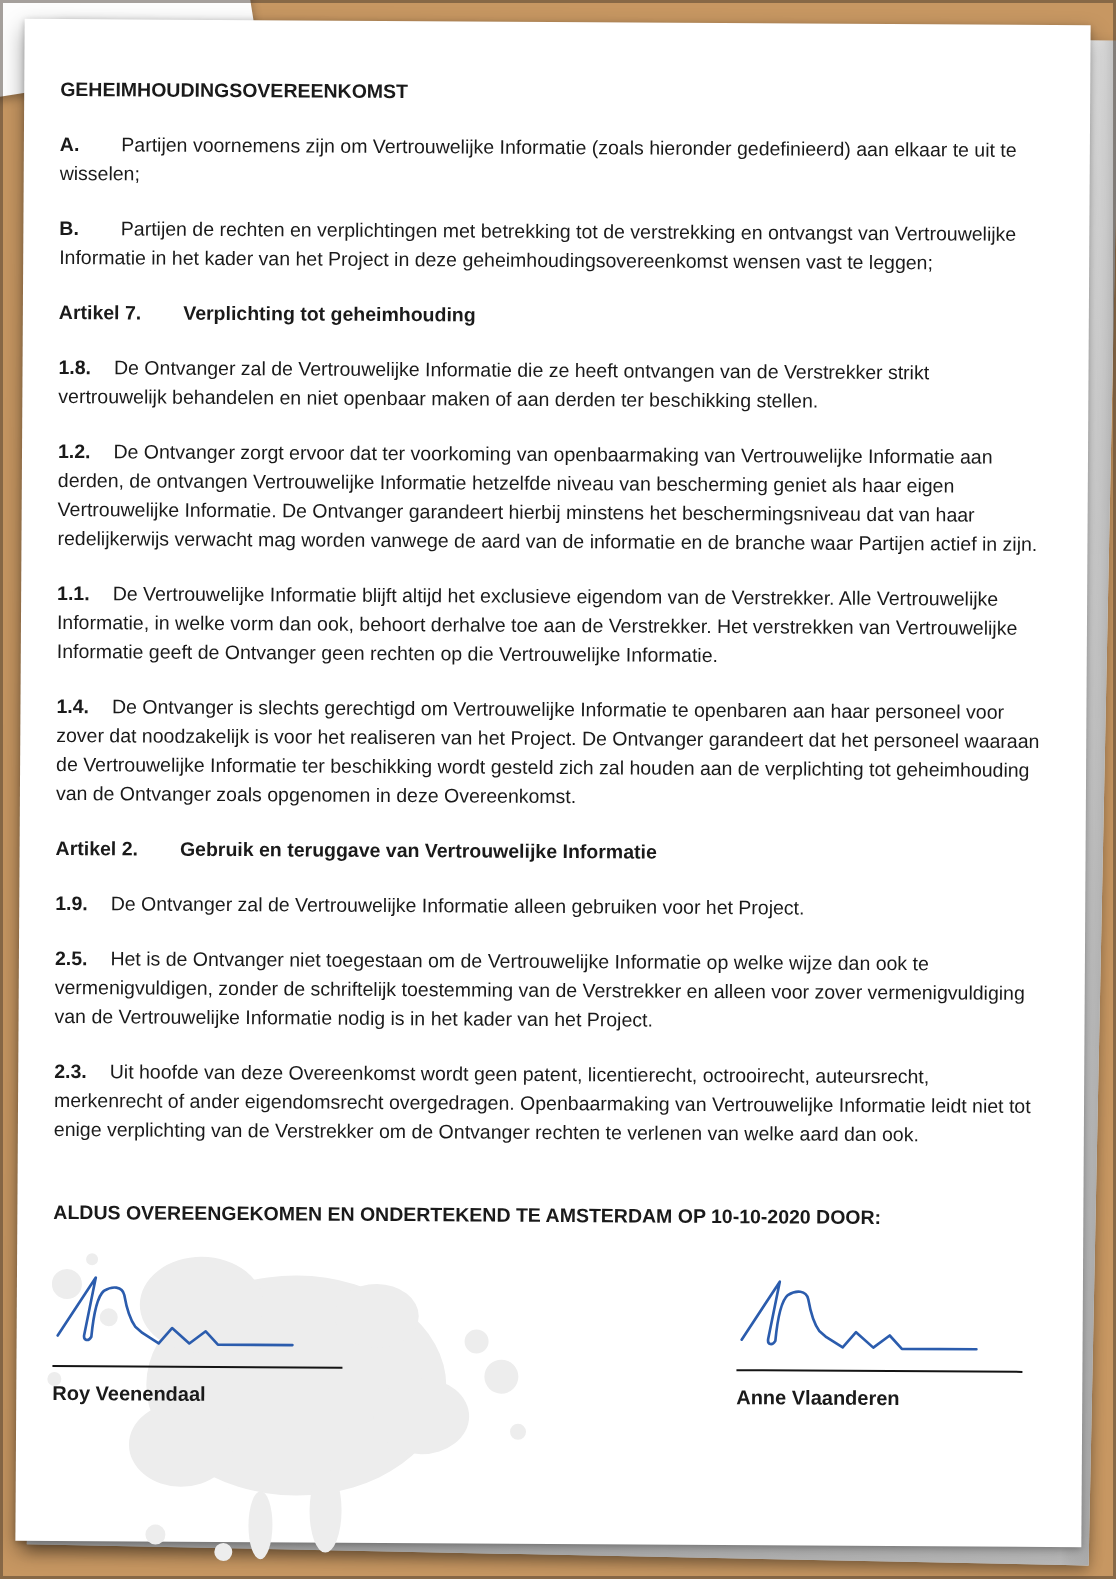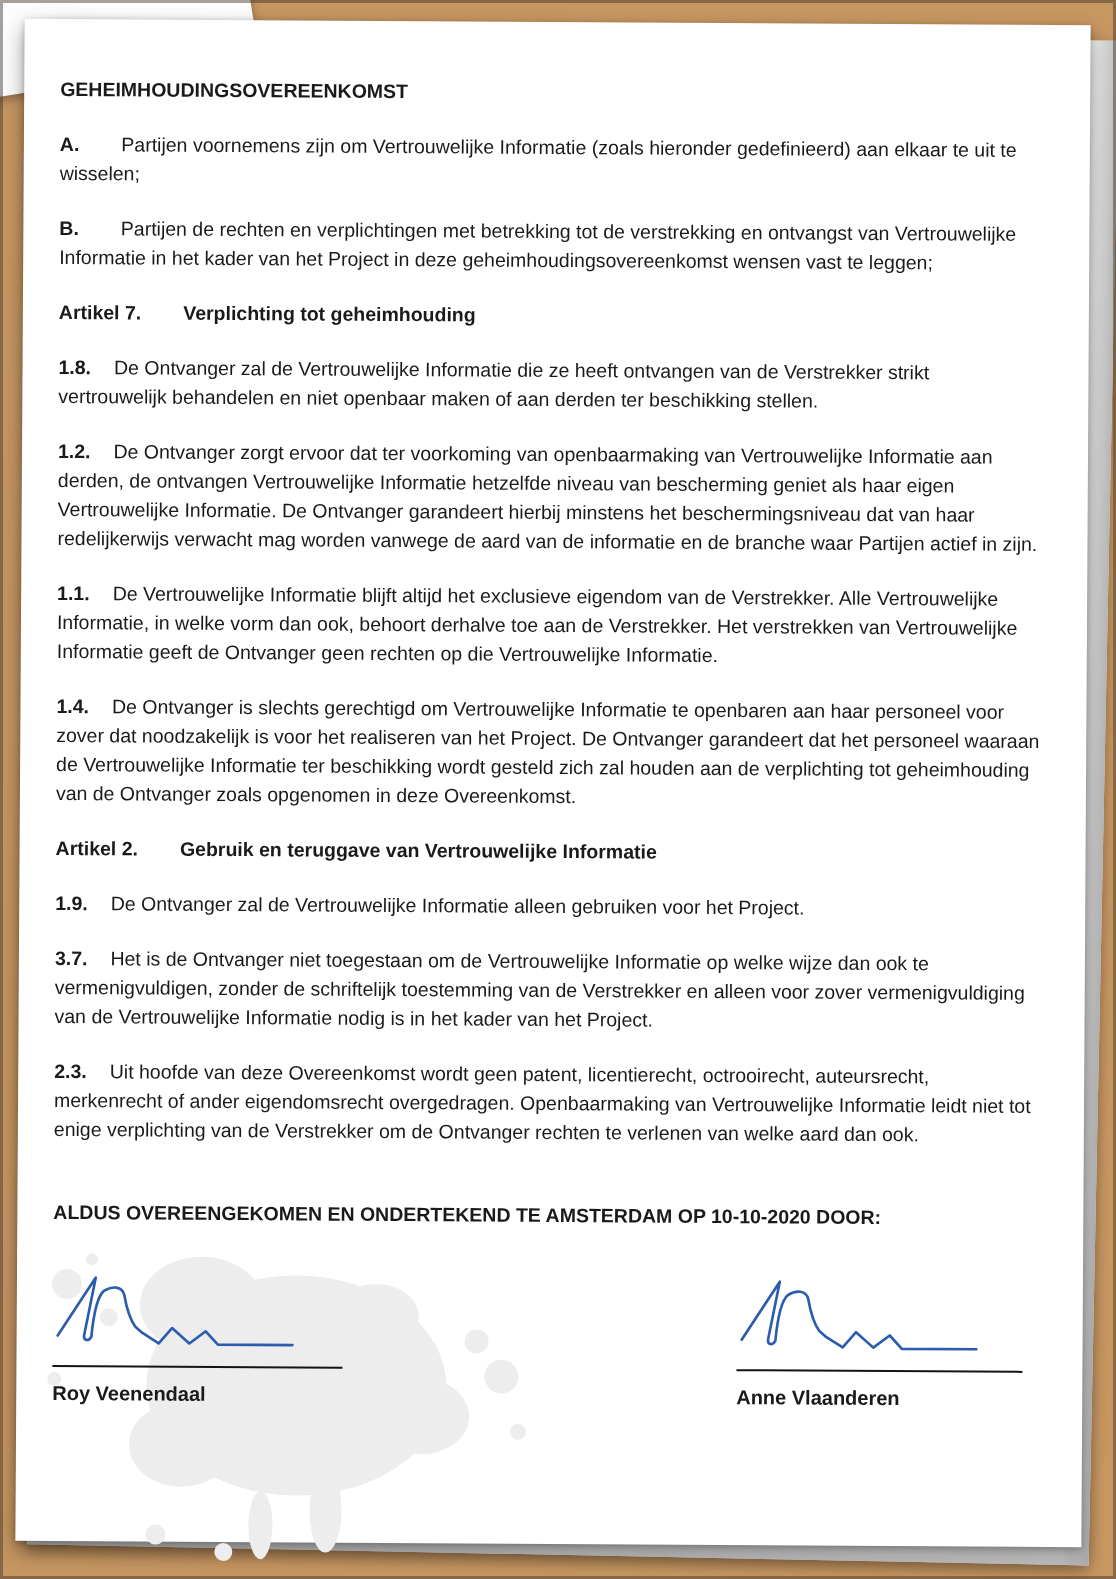--- a/index.html
+++ b/index.html
@@ -98,21 +98,21 @@
     <p class="para"><b class="lbl">1.2.</b><span class="tab t23"></span><span>De Ontvanger zorgt ervoor dat ter voorkoming van openbaarmaking van Vertrouwelijke Informatie aan derden, de ontvangen Vertrouwelijke Informatie hetzelfde niveau van bescherming geniet als haar eigen Vertrouwelijke Informatie. De Ontvanger garandeert hierbij minstens het beschermingsniveau dat van haar redelijkerwijs verwacht mag worden vanwege de aard van de informatie en de branche waar Partijen actief in zijn.</span></p>
 
     <p class="para"><b class="lbl">1.1.</b><span class="tab t23"></span><span>De Vertrouwelijke Informatie blijft altijd het exclusieve eigendom van de Verstrekker. Alle Vertrouwelijke Informatie, in welke vorm dan ook, behoort derhalve toe aan de Verstrekker. Het verstrekken van Vertrouwelijke Informatie geeft de Ontvanger geen rechten op die Vertrouwelijke Informatie.</span></p>
 
     <p class="para"><b class="lbl">1.4.</b><span class="tab t23"></span><span>De Ontvanger is slechts gerechtigd om Vertrouwelijke Informatie te openbaren aan haar personeel voor zover dat noodzakelijk is voor het realiseren van het Project. De Ontvanger garandeert dat het personeel waaraan de Vertrouwelijke Informatie ter beschikking wordt gesteld zich zal houden aan de verplichting tot geheimhouding van de Ontvanger zoals opgenomen in deze Overeenkomst.</span></p>
 
     <p class="art"><span>Artikel 2.</span><span class="tab t42"></span><span>Gebruik en teruggave van Vertrouwelijke Informatie</span></p>
 
     <p class="para"><b class="lbl">1.9.</b><span class="tab t23"></span><span>De Ontvanger zal de Vertrouwelijke Informatie alleen gebruiken voor het Project.</span></p>
 
-    <p class="para"><b class="lbl">3.7.</b><span class="tab t23"></span><span>Het is de Ontvanger niet toegestaan om de Vertrouwelijke Informatie op welke wijze dan ook te vermenigvuldigen, zonder de schriftelijk toestemming van de Verstrekker en alleen voor zover vermenigvuldiging van de Vertrouwelijke Informatie nodig is in het kader van het Project.</span></p>
+    <p class="para"><b class="lbl">2.5.</b><span class="tab t23"></span><span>Het is de Ontvanger niet toegestaan om de Vertrouwelijke Informatie op welke wijze dan ook te vermenigvuldigen, zonder de schriftelijk toestemming van de Verstrekker en alleen voor zover vermenigvuldiging van de Vertrouwelijke Informatie nodig is in het kader van het Project.</span></p>
 
     <p class="para"><b class="lbl">2.3.</b><span class="tab t23"></span><span>Uit hoofde van deze Overeenkomst wordt geen patent, licentierecht, octrooirecht, auteursrecht, merkenrecht of ander eigendomsrecht overgedragen. Openbaarmaking van Vertrouwelijke Informatie leidt niet tot enige verplichting van de Verstrekker om de Ontvanger rechten te verlenen van welke aard dan ook.</span></p>
 
     <p class="closing">ALDUS OVEREENGEKOMEN EN ONDERTEKEND TE AMSTERDAM OP 10-10-2020 DOOR:</p>
 
     <div class="sig-row">
 
       <div class="sig-block">
         <svg class="sig-svg" width="245" height="82" viewBox="0 0 240 80">
           <path d="M3,65 L40,8 L29,64 C28,70 33,71 36,66 C38,44 41,27 48,21 C56,16 66,16 68,25 C70,36 73,48 79,56 L86,62 L102,72 L115,57 L132,72 L148,60 L160,73 L233,73" fill="none" stroke="#2b5cad" stroke-width="2.6" stroke-linejoin="round" stroke-linecap="round"></path>

